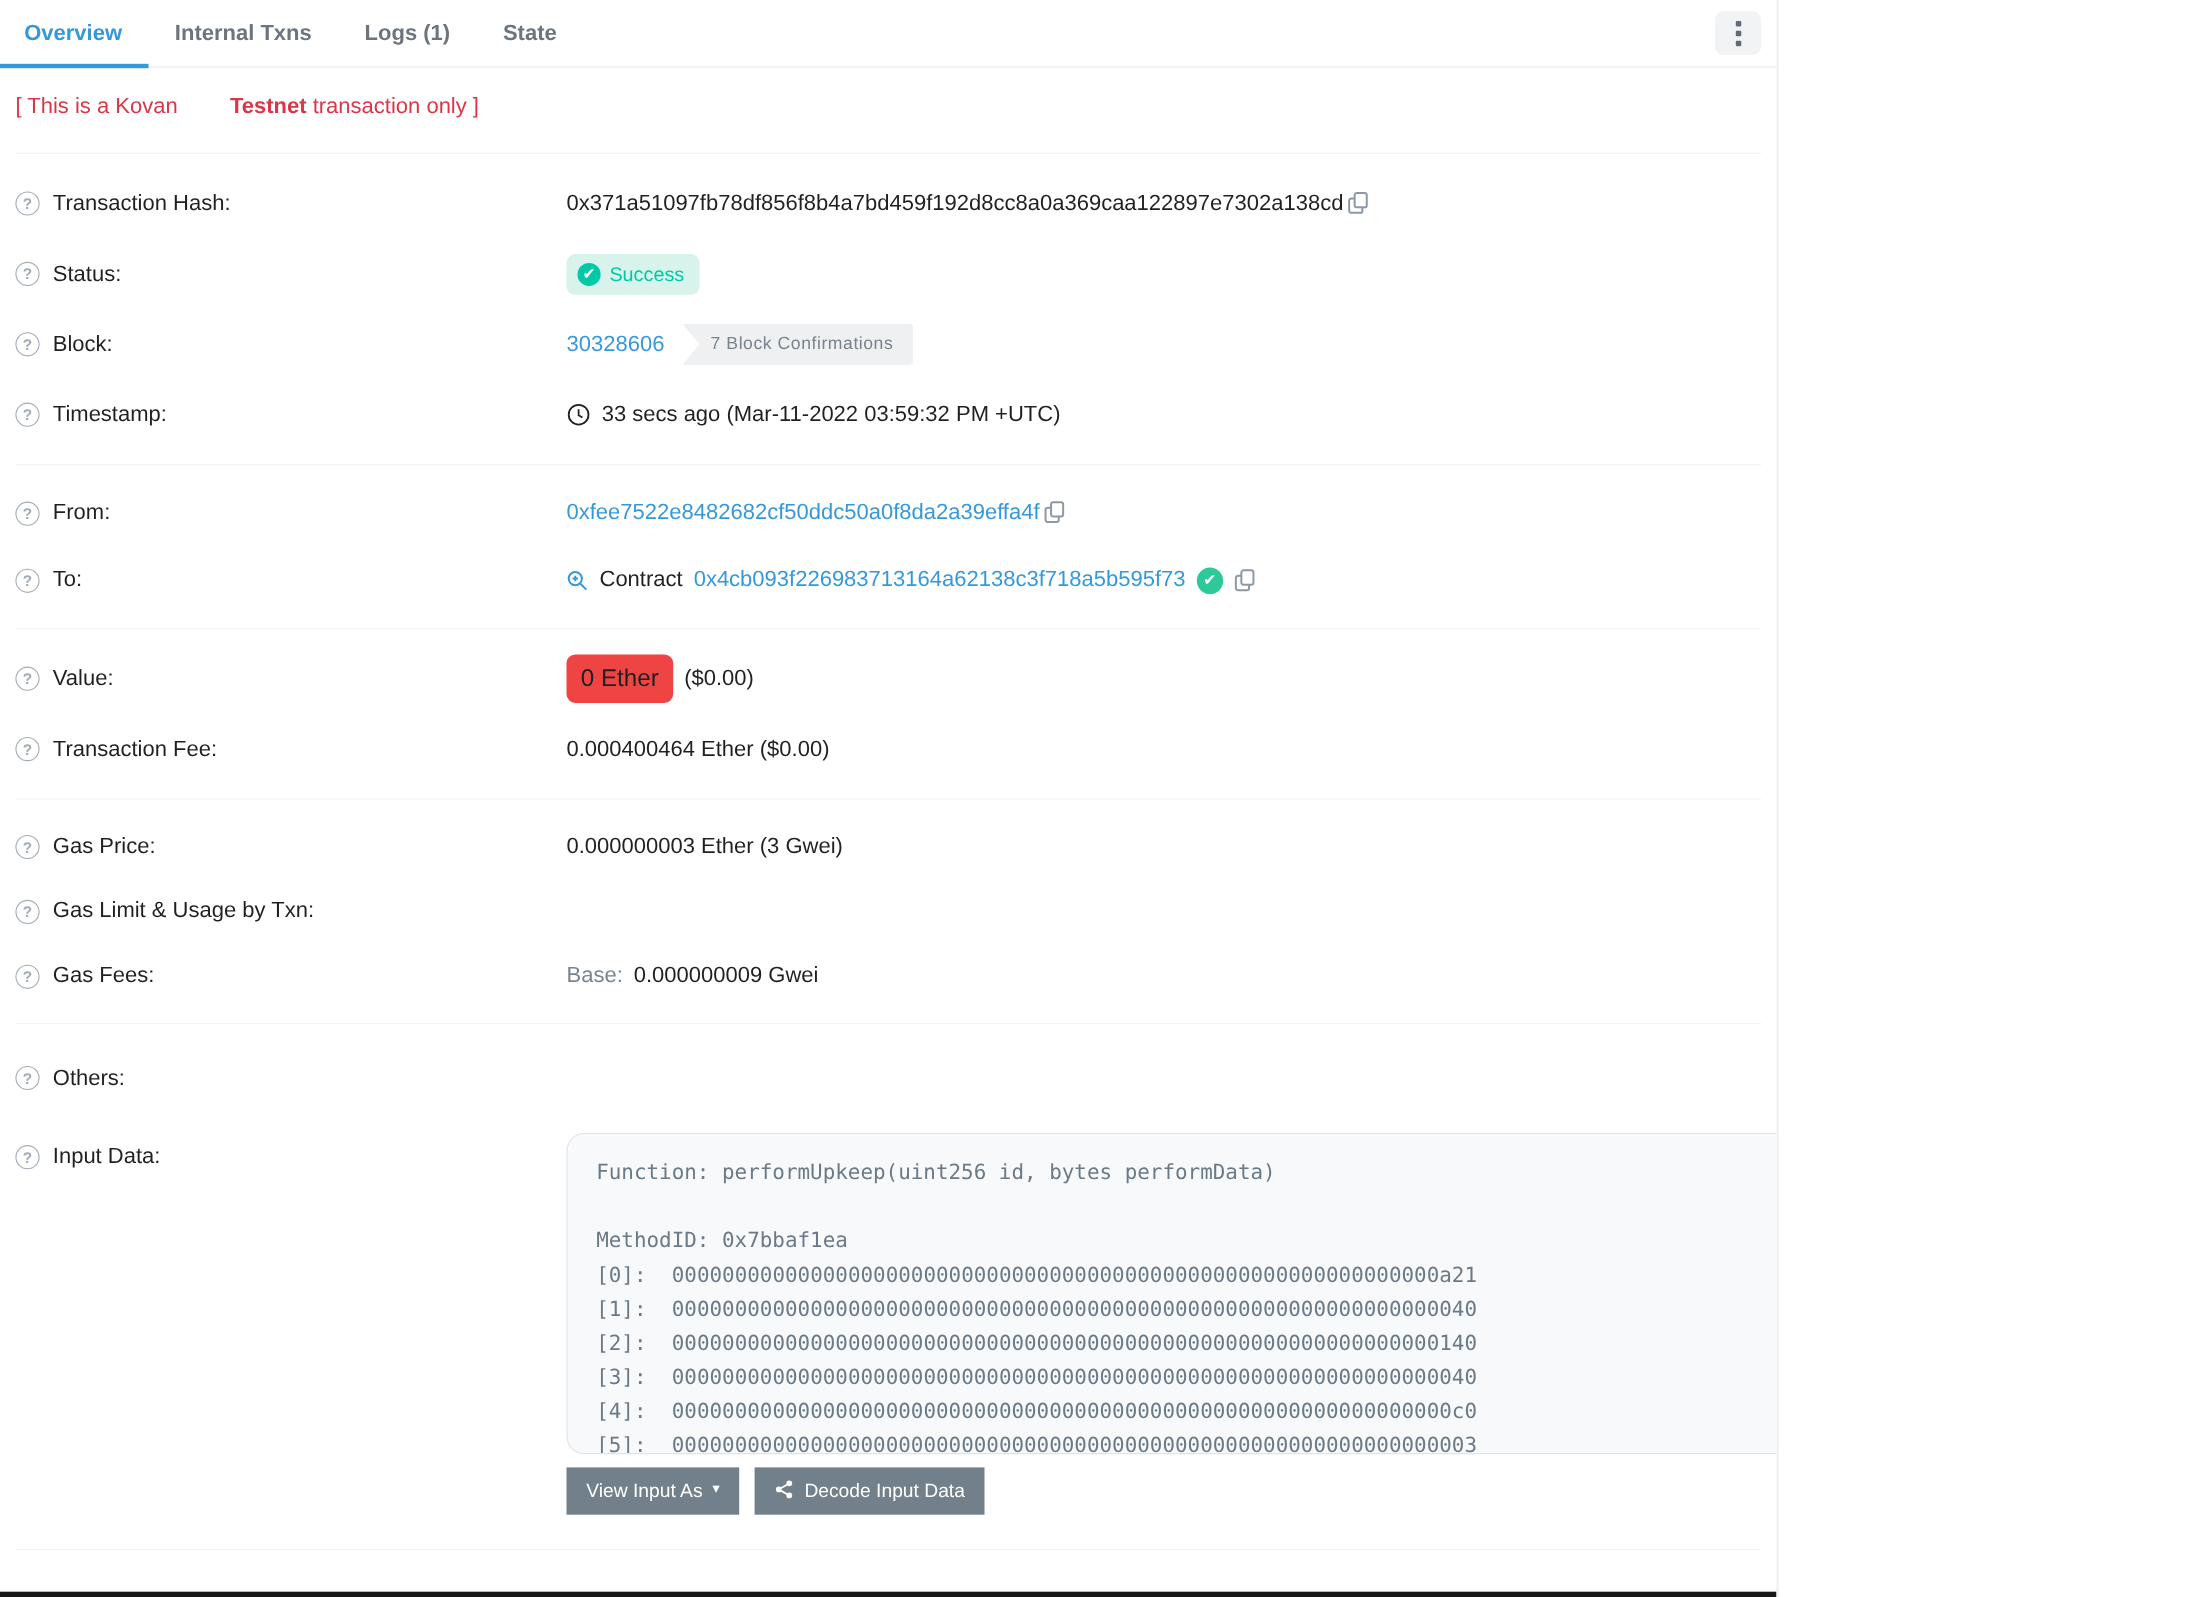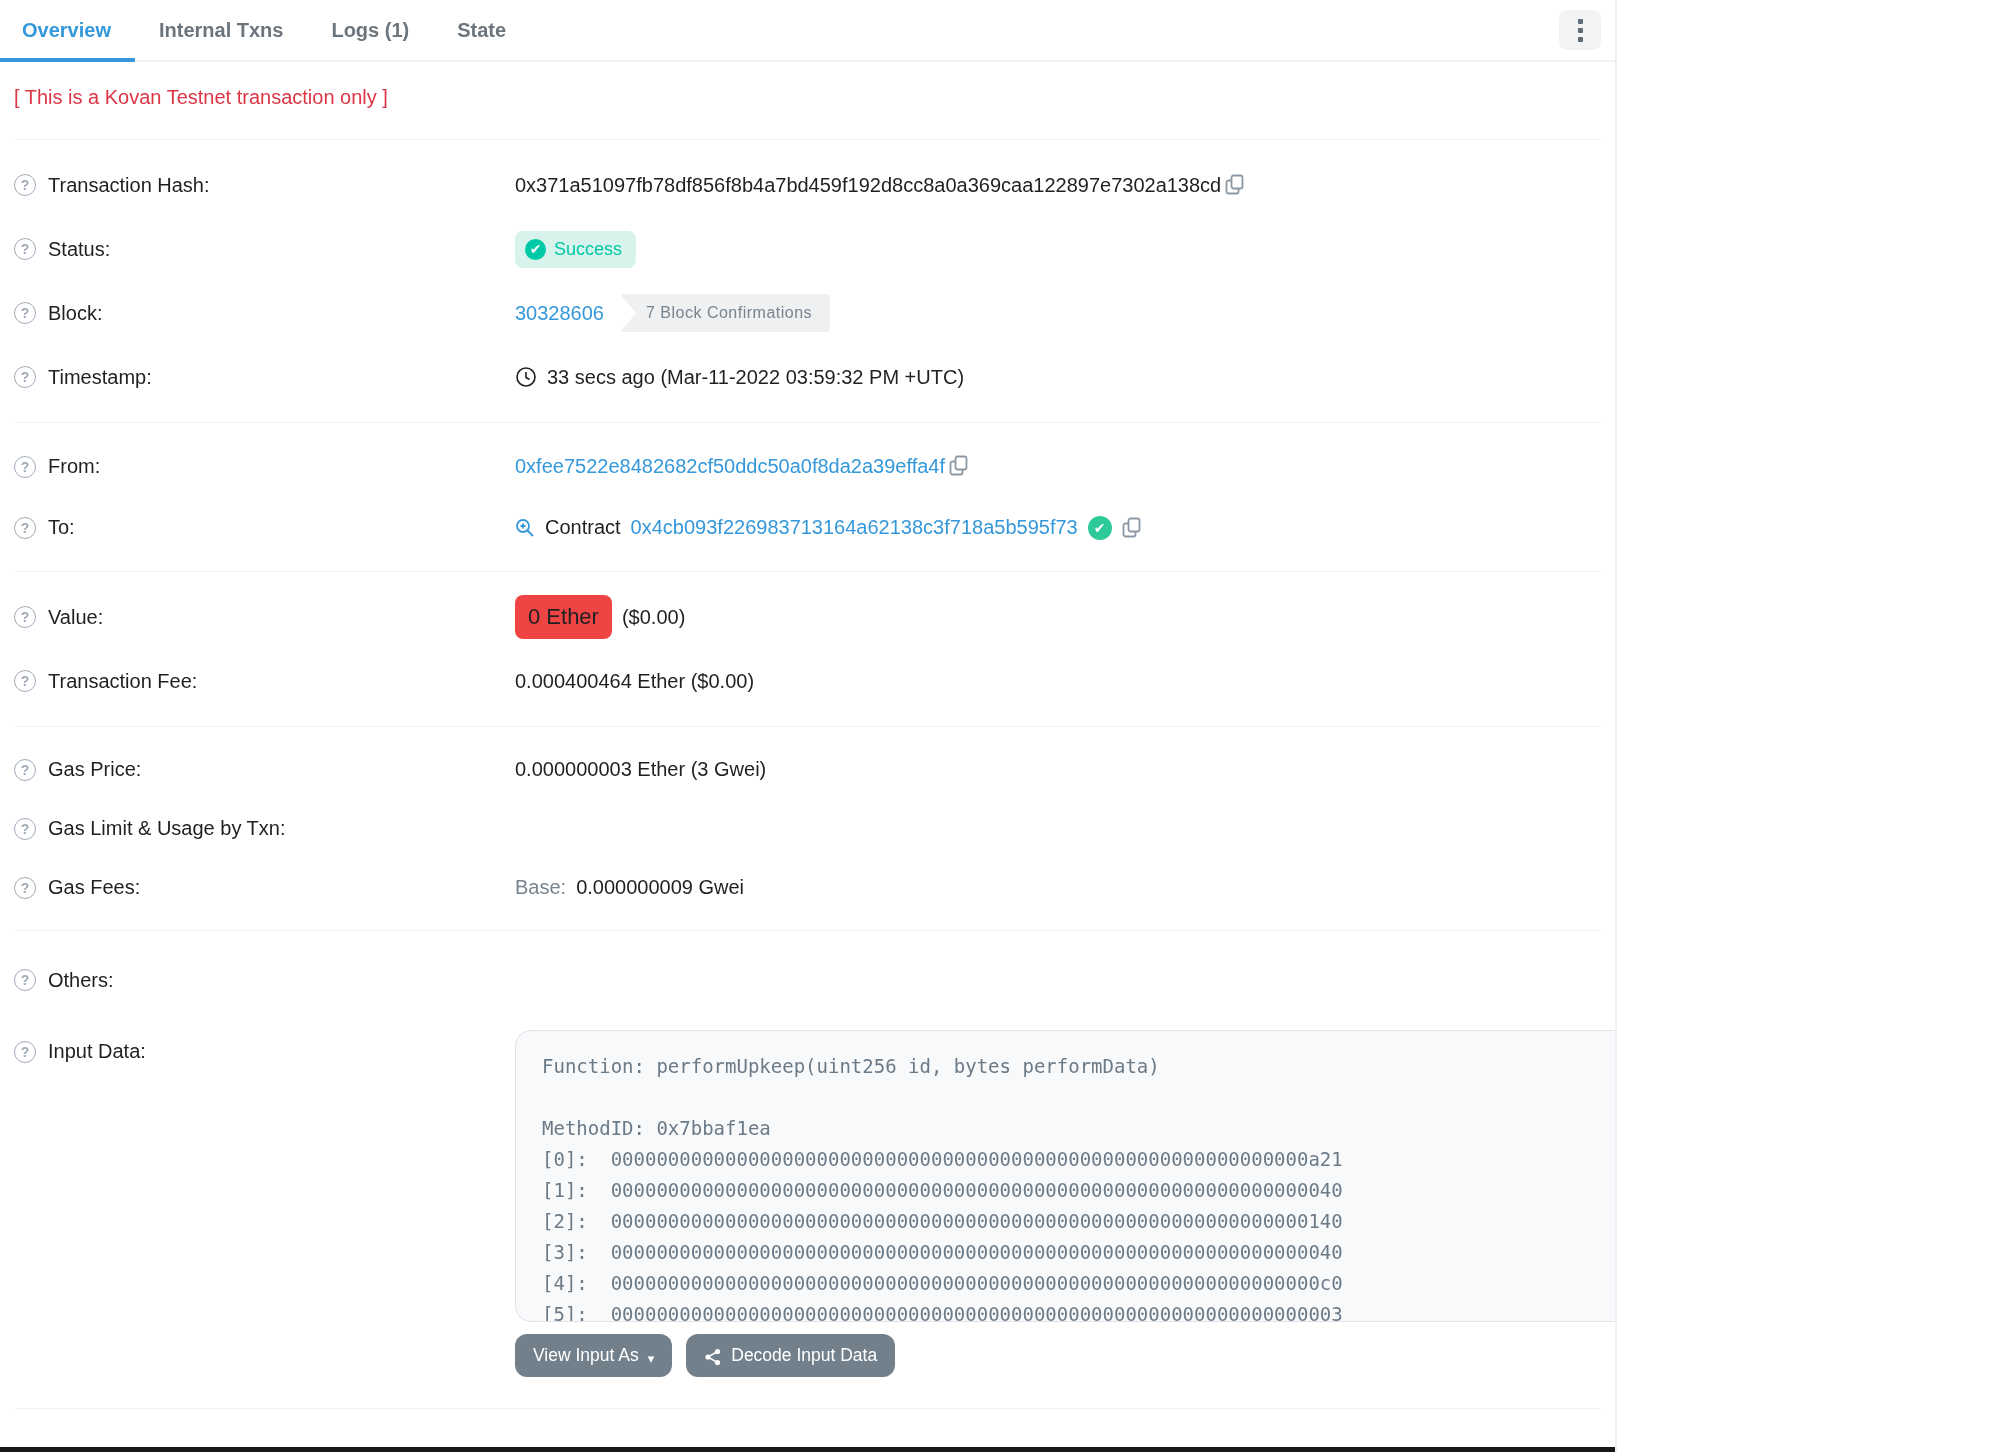--- a/index.html
+++ b/index.html
@@ -14,21 +14,21 @@
   .tab:first-child { padding-left:22px; }
   .tab.active { color:#3498db; }
   .tab.active::after { content:""; position:absolute; left:0; right:0; bottom:-2px; height:4px; background:#3498db; }
   .kebab-btn { margin-left:auto; margin-bottom:10px; width:42px; height:40px; border-radius:8px;
                background:#f1f3f5; display:flex; align-items:center; justify-content:center; cursor:pointer; }
   .kebab-dots { display:flex; flex-direction:column; gap:4px; }
   .kebab-dots i { width:5px; height:5px; background:#5f6b76; border-radius:1px; }
 
   
   .warning { padding:24px 14px 30px 14px; font-size:20px; color:#dc3545; }
-  .warning b { font-weight:400; }
+  .warning b { font-weight:700;margin-left:42px; }
 
   
   .section { border-top:1px solid #f0f2f7; margin:0 14px; padding:13px 0; }
   .row { display:flex; align-items:center; min-height:64px; font-size:20px; }
   .row-label { width:501px; flex-shrink:0; display:flex; align-items:center; gap:12px; color:#1e2022; }
   .row-value { flex:1; display:flex; align-items:center; gap:10px; }
   .q-icon { width:22px; height:22px; border:1.6px solid #a1abb8; border-radius:50%; color:#a1abb8;
             font-size:14px; font-weight:700; display:inline-flex; align-items:center; justify-content:center; flex-shrink:0; }
 
   .link { color:#3498db; text-decoration:none; cursor:pointer; }
@@ -60,22 +60,22 @@
               border-radius:16px; padding:20px 26px; overflow:hidden;
               font-family:"DejaVu Sans Mono","Liberation Mono",monospace; font-size:19px; line-height:31px; color:#6b7a87; }
   .code-line { white-space:pre; }
   .code-blank { height:31px; }
   .resize-handle { position:absolute; right:5px; bottom:5px; width:16px; height:16px;
      background:
        linear-gradient(135deg, transparent 45%, #9aa4ae 45%, #9aa4ae 52%, transparent 52%),
        linear-gradient(135deg, transparent 68%, #9aa4ae 68%, #9aa4ae 75%, transparent 75%);
   }
   .btnrow { margin-left:501px; margin-top:12px; display:flex; gap:14px; padding-bottom:18px; }
-  .btn { display:inline-flex; align-items:flex-end; gap:9px; background:#72808c; color:#fff; border:none;
-         border-radius:12px; font-size:17.5px; font-family:inherit; padding:11px 18px; cursor:pointer; }
+  .btn { display:inline-flex; align-items:flex-start; gap:9px; background:#72808c; color:#fff; border:none;
+         border-radius:0; font-size:17.5px; font-family:inherit; padding:11px 18px; cursor:pointer; }
   .caret { font-size:13px; }
 
   
   .final-divider { border-top:1px solid #f0f2f7; margin:0 14px; }
   .bottom-bar { position:absolute; left:0; right:0; bottom:0; height:5px; background:#16181a; }
 </style>
 </head>
 <body>
 
 <div class="page">

